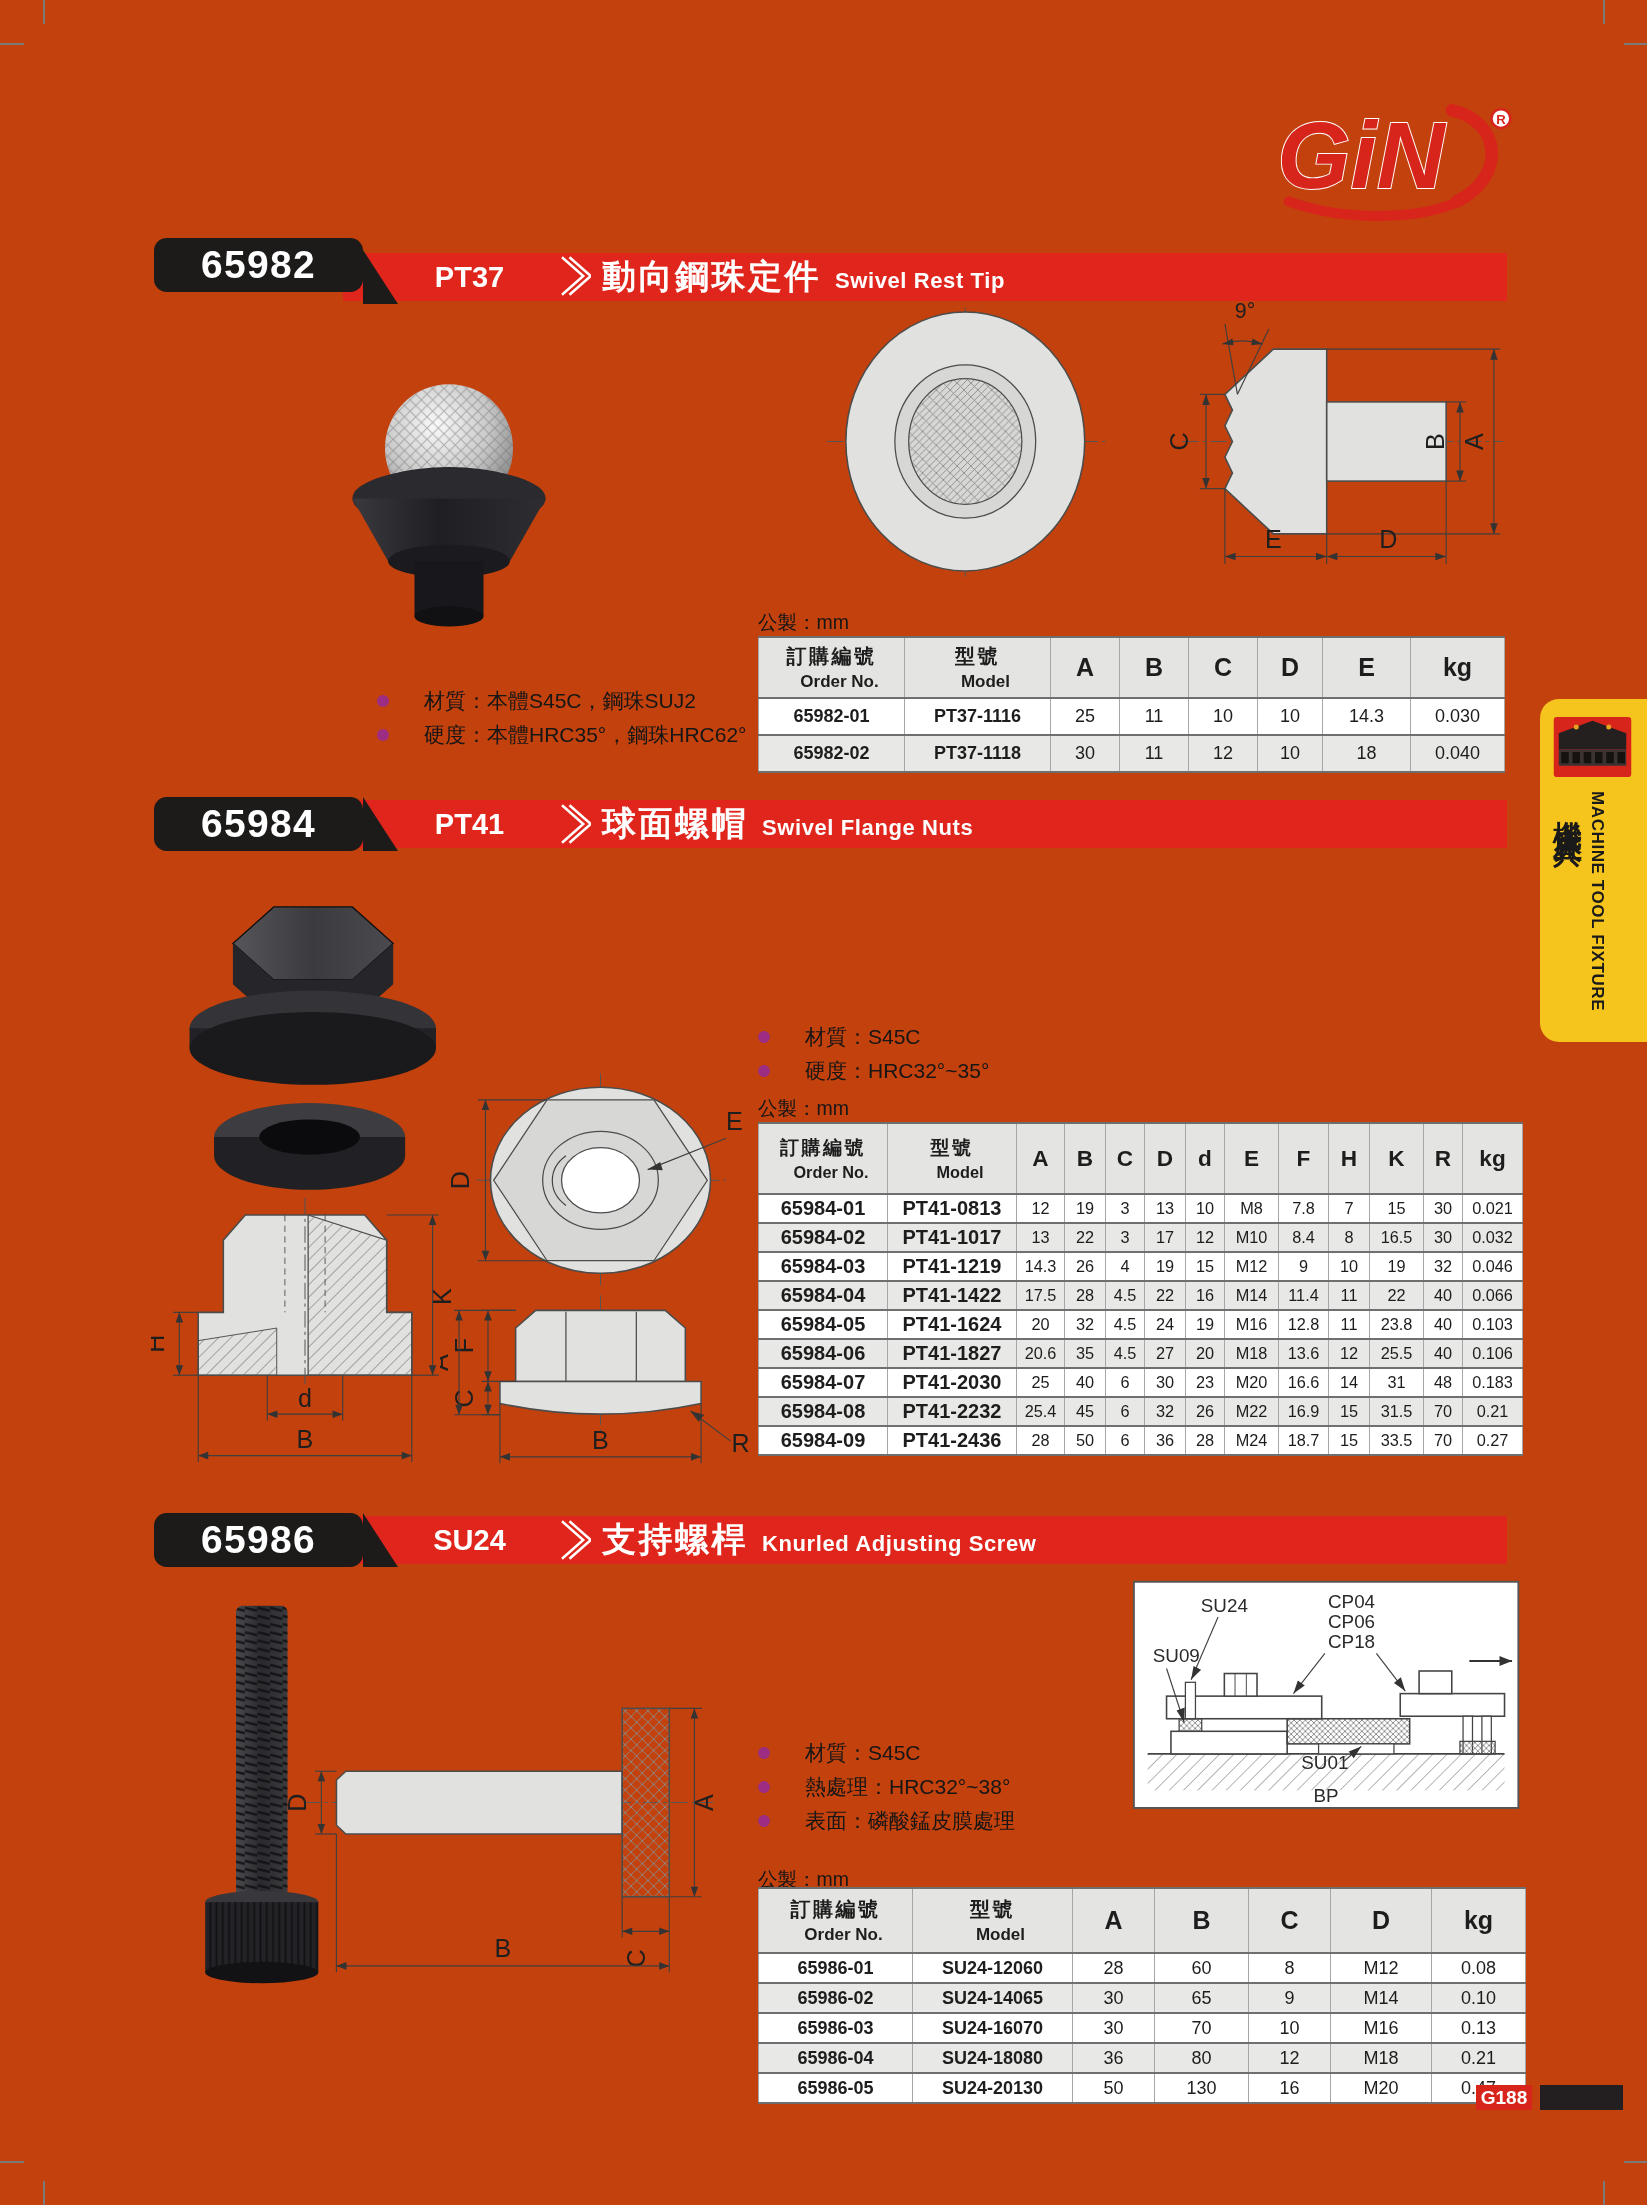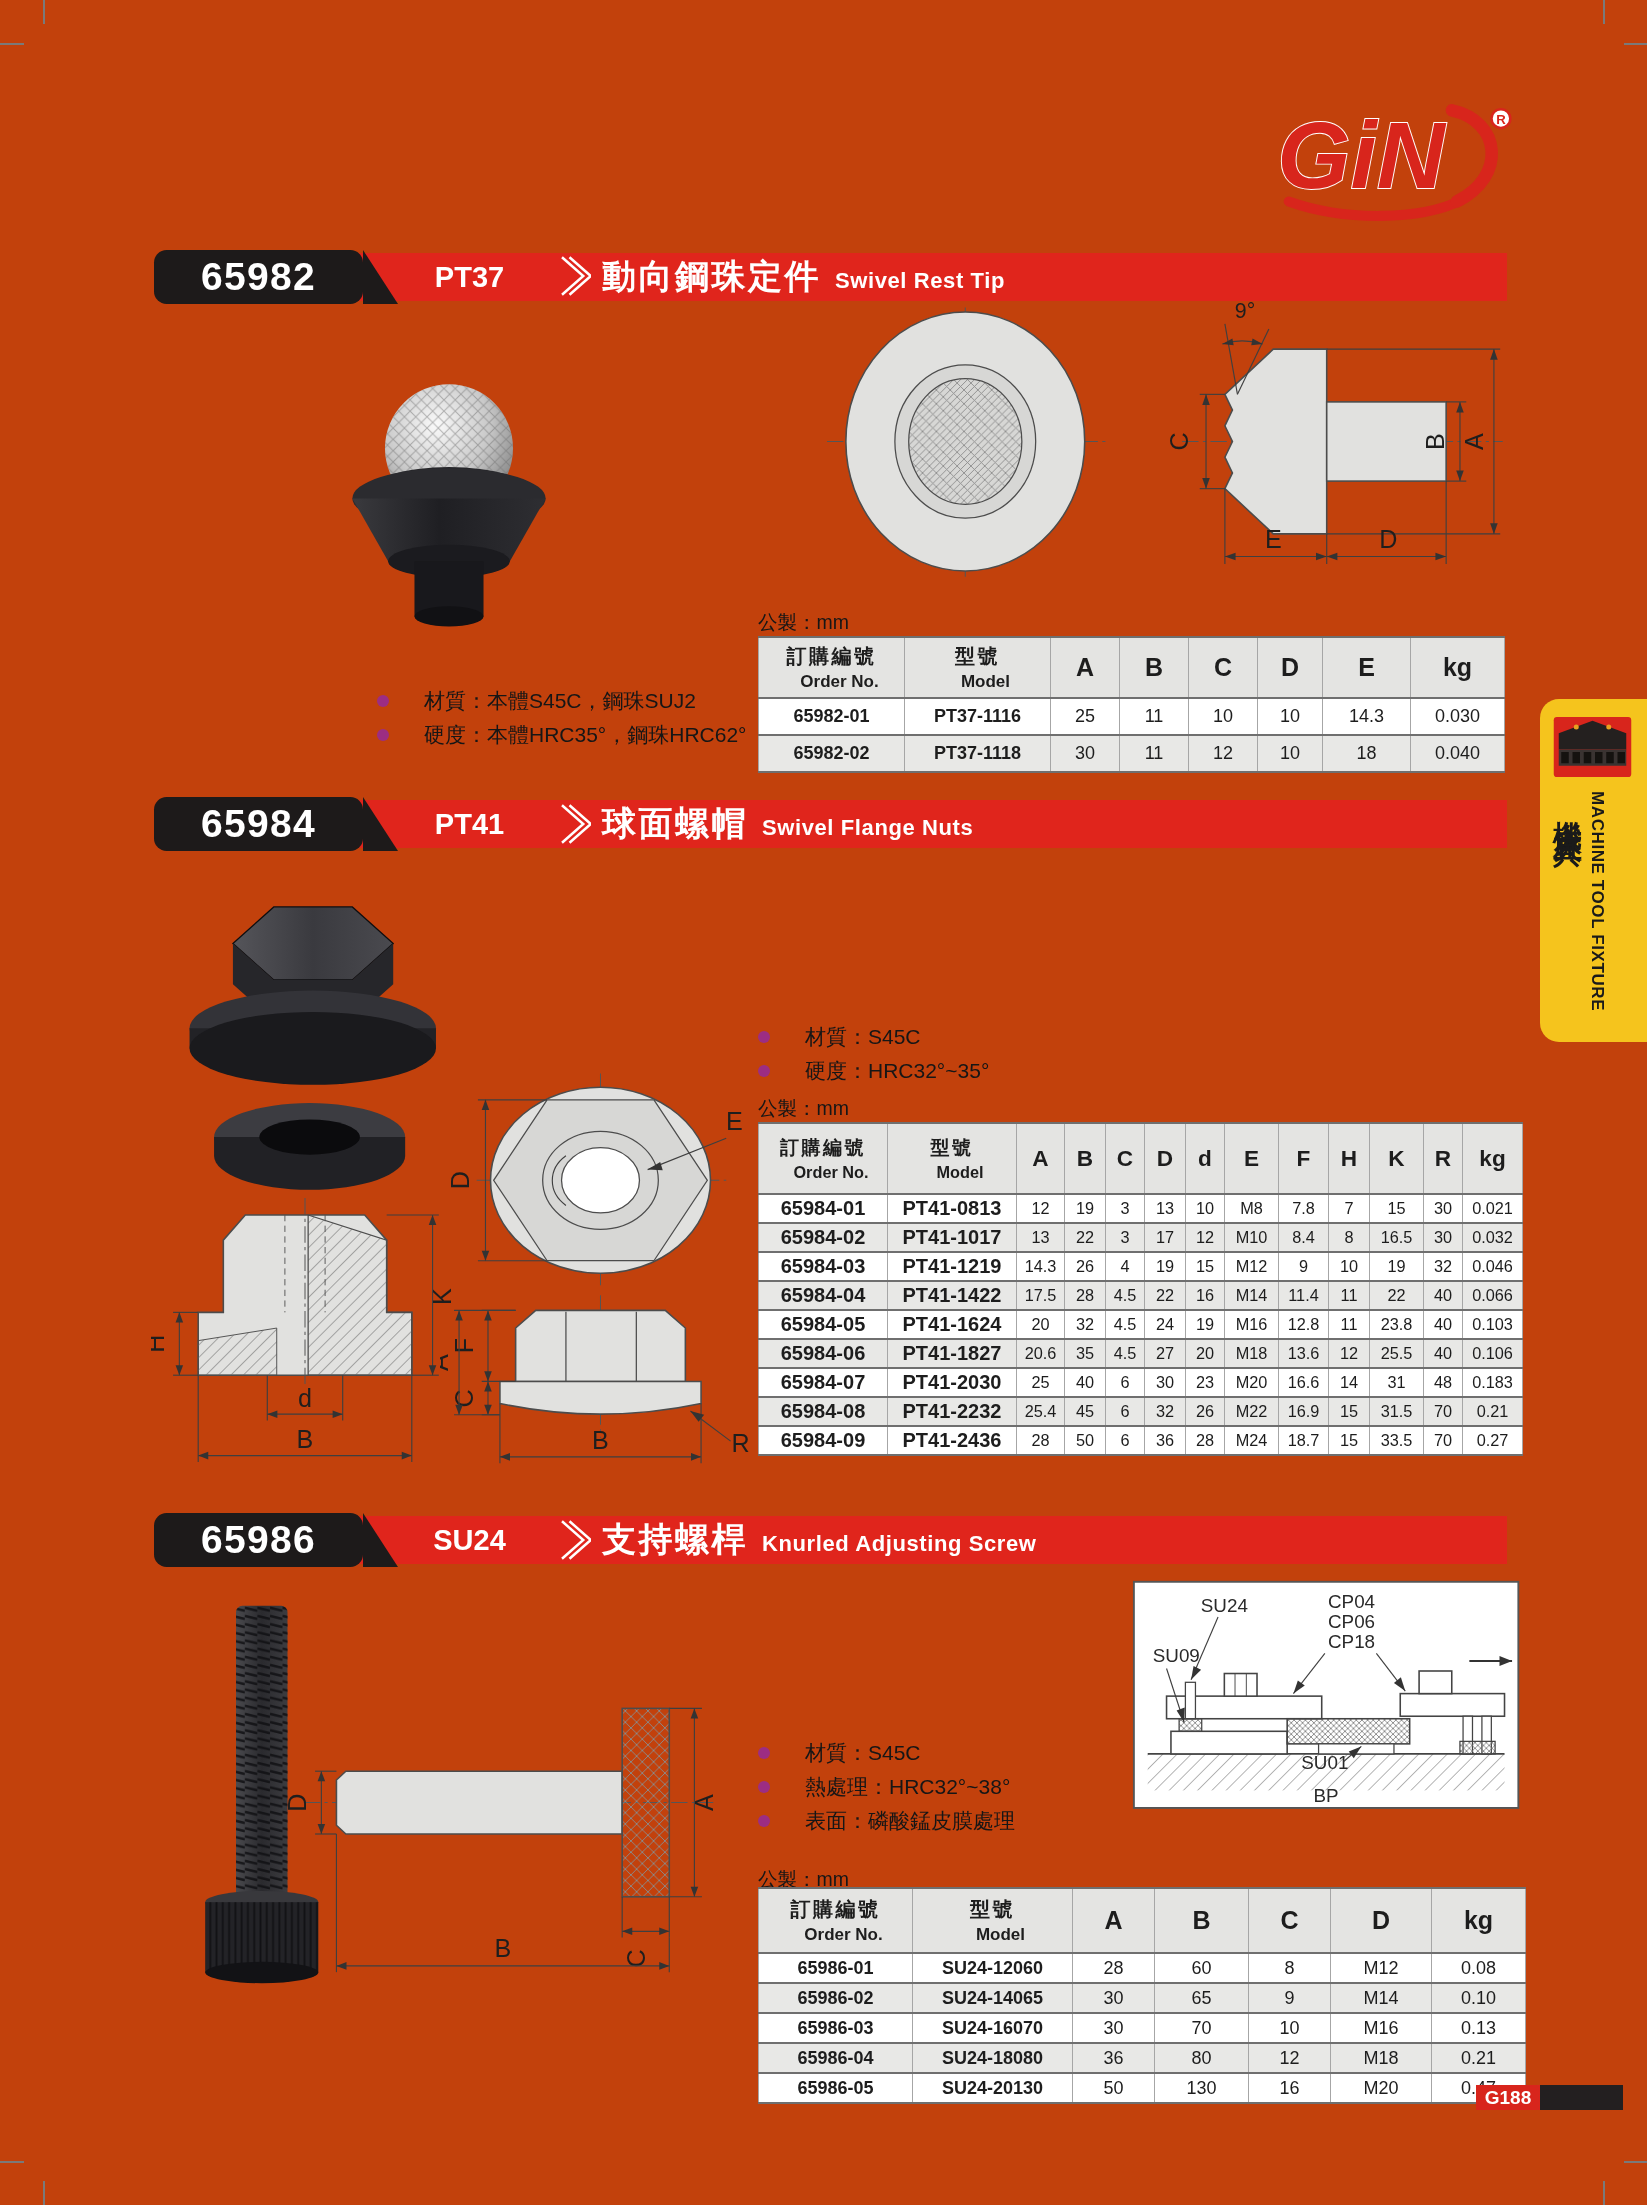--- a/index.html
+++ b/index.html
@@ -55,21 +55,21 @@
   .dls{font-family:"Liberation Sans",sans-serif;font-size:34px;fill:#1e1e1e;}
   .al{font-family:"Liberation Sans",sans-serif;font-size:30px;fill:#2a2a2a;}
   
   .side-tab{position:absolute;left:1540px;top:699px;width:107px;height:343px;background:#f5c41d;
             border-radius:19px 0 0 19px;}
   .v-zh{position:absolute;left:1548px;top:797px;writing-mode:vertical-rl;text-orientation:upright;
         font-size:29px;font-weight:bold;color:#1a1a1a;letter-spacing:6.3px;}
   .v-en{position:absolute;left:1587px;top:791px;writing-mode:vertical-rl;
         font-size:17px;font-weight:bold;color:#1a1a1a;letter-spacing:0.6px;}
   
-  .foot-red{position:absolute;left:1476px;top:2085px;width:64px;height:25px;background:#d8251c;
+  .foot-red{position:absolute;left:1476px;top:2085px;width:56px;height:25px;background:#d8251c;
             display:flex;align-items:center;justify-content:center;color:#fff;font-size:19px;font-weight:bold;}
   .foot-black{position:absolute;left:1540px;top:2085px;width:83px;height:25px;background:#231f20;}
 </style>
 </head>
 <body>
 
 <div class="page">
 
   <div class="crop" style="left:43px;top:0;width:1.9px;height:24px;"></div>
   <div class="crop" style="left:0;top:43px;width:24px;height:1.9px;"></div>
@@ -82,21 +82,21 @@
 
   <svg class="abs" style="left:1251px;top:82px;" width="270" height="151" viewBox="0 0 430 240">
     <path d="M60,190 C150,222 270,220 335,188" stroke="#d8251c" stroke-width="16" fill="none" stroke-linecap="round"></path>
     <path d="M320,45 C398,62 408,150 328,190" stroke="#d8251c" stroke-width="20" fill="none" stroke-linecap="round"></path>
     <text x="42" y="168" font-family="Liberation Sans, sans-serif" font-size="150" font-weight="bold" font-style="italic" fill="#d8251c" stroke="#ffffff" stroke-width="3" paint-order="stroke">GiN</text>
     <circle cx="398" cy="58" r="15" fill="#fff" stroke="#d8251c" stroke-width="4"></circle>
     <text x="398" y="67" text-anchor="middle" font-family="Liberation Sans, sans-serif" font-size="21" font-weight="bold" fill="#d8251c">R</text>
   </svg>
 
   <div class="red-bar" style="left:343px;top:253px;width:1164px;"></div>
-  <div class="num-box" style="left:154px;top:250px;">
+  <div class="num-box" style="left:154px;top:238px;">
     <span>65982</span>
   </div>
   <div class="num-slant" style="left:363px;top:250px;"></div>
   <div class="pt-code" style="left:388px;top:253px;">
     <span>PT37</span>
   </div>
   <svg class="abs" style="left:558px;top:256px;" width="33" height="40" viewBox="0 0 52 64">
     <polyline points="6,2 40,32 6,62" stroke="#fff" stroke-width="4" fill="none"></polyline>
     <polyline points="18,2 52,32 18,62" stroke="#fff" stroke-width="4" fill="none"></polyline>
   </svg>

